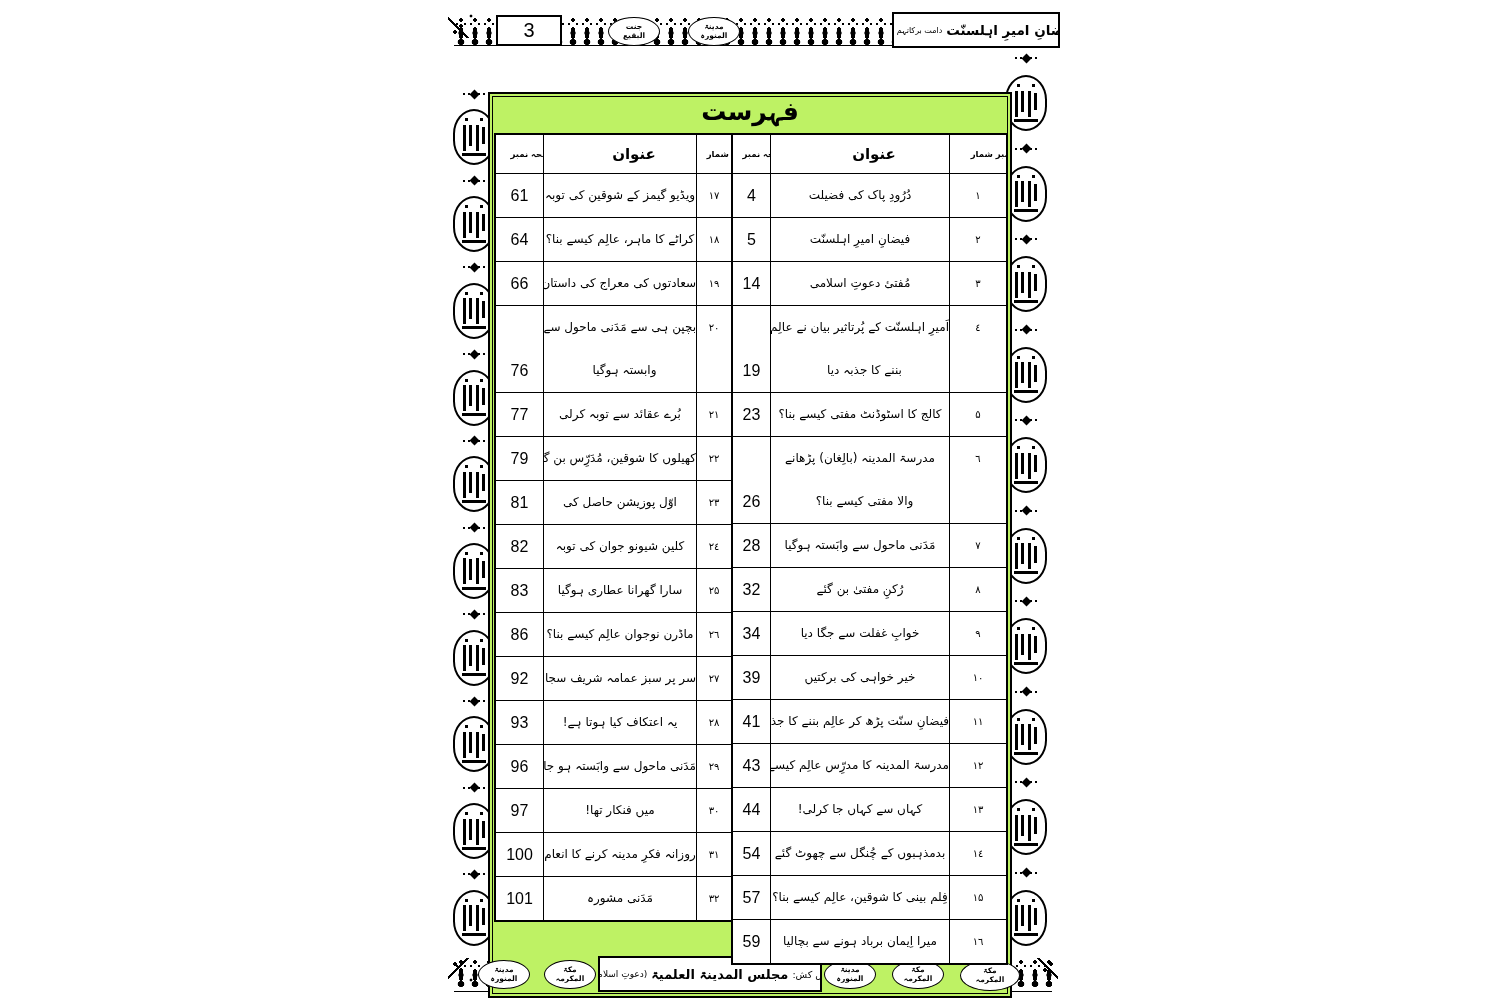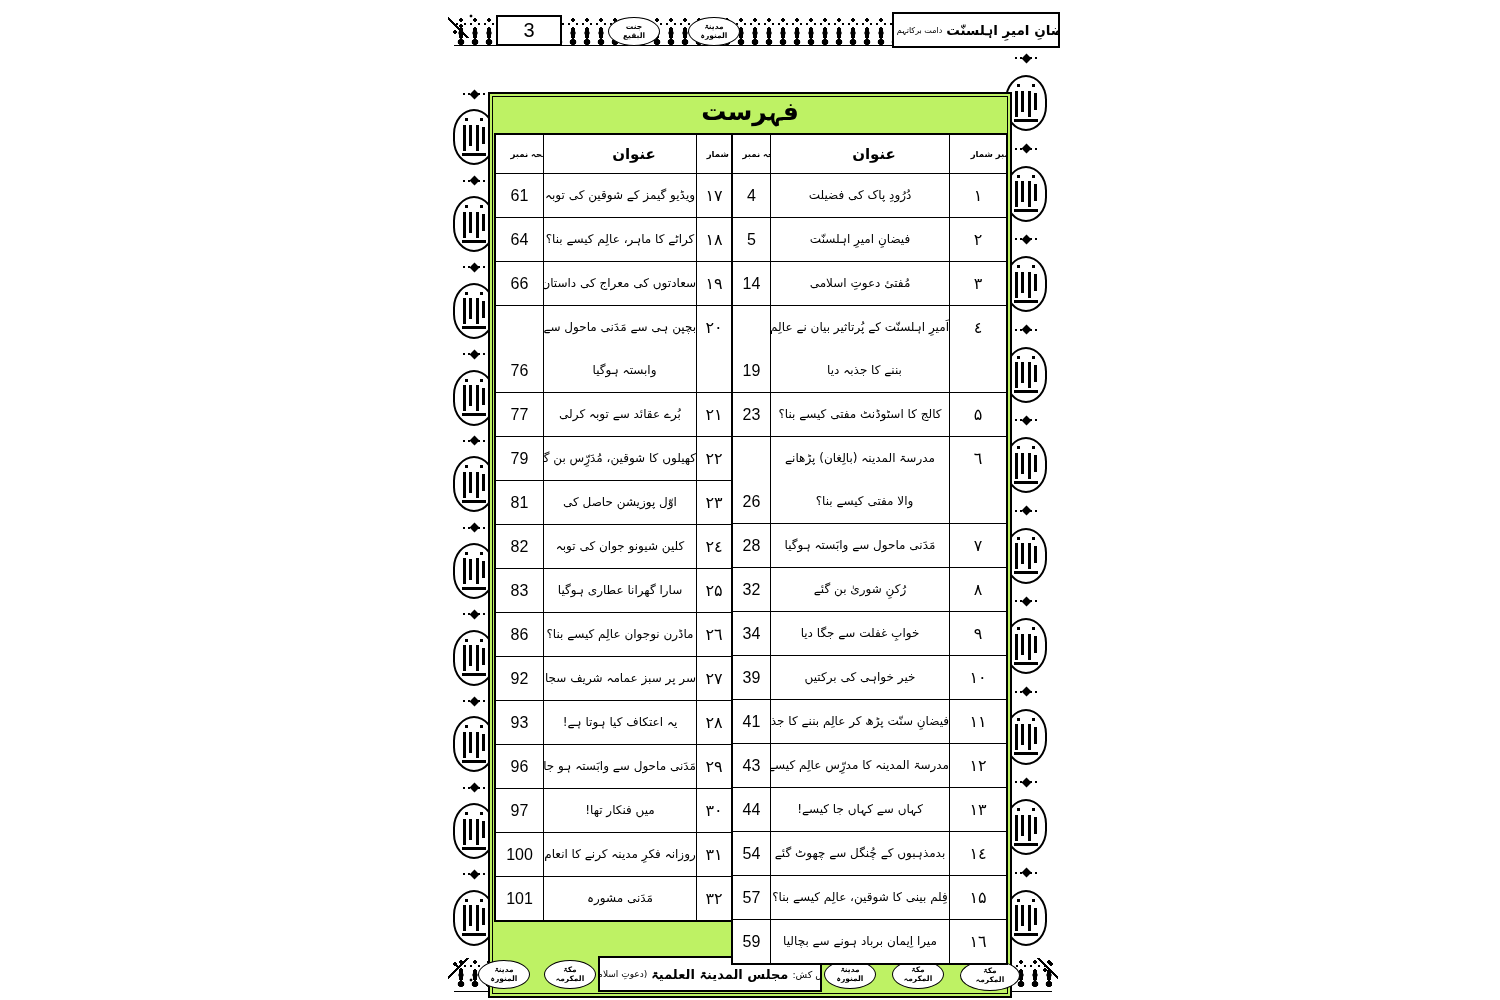--- a/index.html
+++ b/index.html
@@ -100,21 +100,21 @@
   .hc-serial { font-size:8.5px; }
 
   .c-page { display:flex; justify-content:center; align-items:flex-end;
             font-family:Liberation Sans, sans-serif; font-size:16px; }
   .c-page span { display:block; line-height:43px; }
   .c-title { direction:rtl; display:flex; flex-direction:column; justify-content:flex-start; }
   .t1, .t2 { height:43px; line-height:43px; font-size:12px; white-space:nowrap; }
   .t1 { text-align:center; }
   .t2 { text-align:center; padding-left:9px; }
   .t2:empty { display:none; }
-  .c-serial { direction:rtl; display:flex; justify-content:center; align-items:flex-start; font-size:16px; }
+  .c-serial { direction:rtl; display:flex; justify-content:center; align-items:flex-start; font-size:10px; }
   .c-serial span { line-height:43px; }
 
   
   .footer-box { position:absolute; left:158px; top:956px; width:224px; height:36px;
     border:2.2px solid #000; background:#fff; direction:rtl;
     display:flex; align-items:center; justify-content:center; gap:4px; white-space:nowrap; overflow:hidden; }
   .footer-box .lbl { font-size:9.5px; }
   .footer-box .pub { font-weight:bold; font-size:13px; }
   .footer-box .sfx { font-size:9px; }
 </style>
@@ -536,21 +536,21 @@
                 <div class="c c-serial">
                   <span>۷</span>
                 </div>
               </div>
 
               <div class="row">
                 <div class="c c-page">
                   <span>32</span>
                 </div>
                 <div class="c c-title">
-                  <div class="t1">رُکنِ شوریٰ بن گئے</div>
+                  <div class="t1">رُکنِ مفتیٰ بن گئے</div>
 
                 </div>
                 <div class="c c-serial">
                   <span>۸</span>
                 </div>
               </div>
 
               <div class="row">
                 <div class="c c-page">
                   <span>34</span>
@@ -601,21 +601,21 @@
                 <div class="c c-serial">
                   <span>۱۲</span>
                 </div>
               </div>
 
               <div class="row">
                 <div class="c c-page">
                   <span>44</span>
                 </div>
                 <div class="c c-title">
-                  <div class="t1">کہاں سے کہاں جا کیسے!</div>
+                  <div class="t1">کہاں سے کہاں جا کرلی!</div>
 
                 </div>
                 <div class="c c-serial">
                   <span>۱۳</span>
                 </div>
               </div>
 
               <div class="row">
                 <div class="c c-page">
                   <span>54</span>

